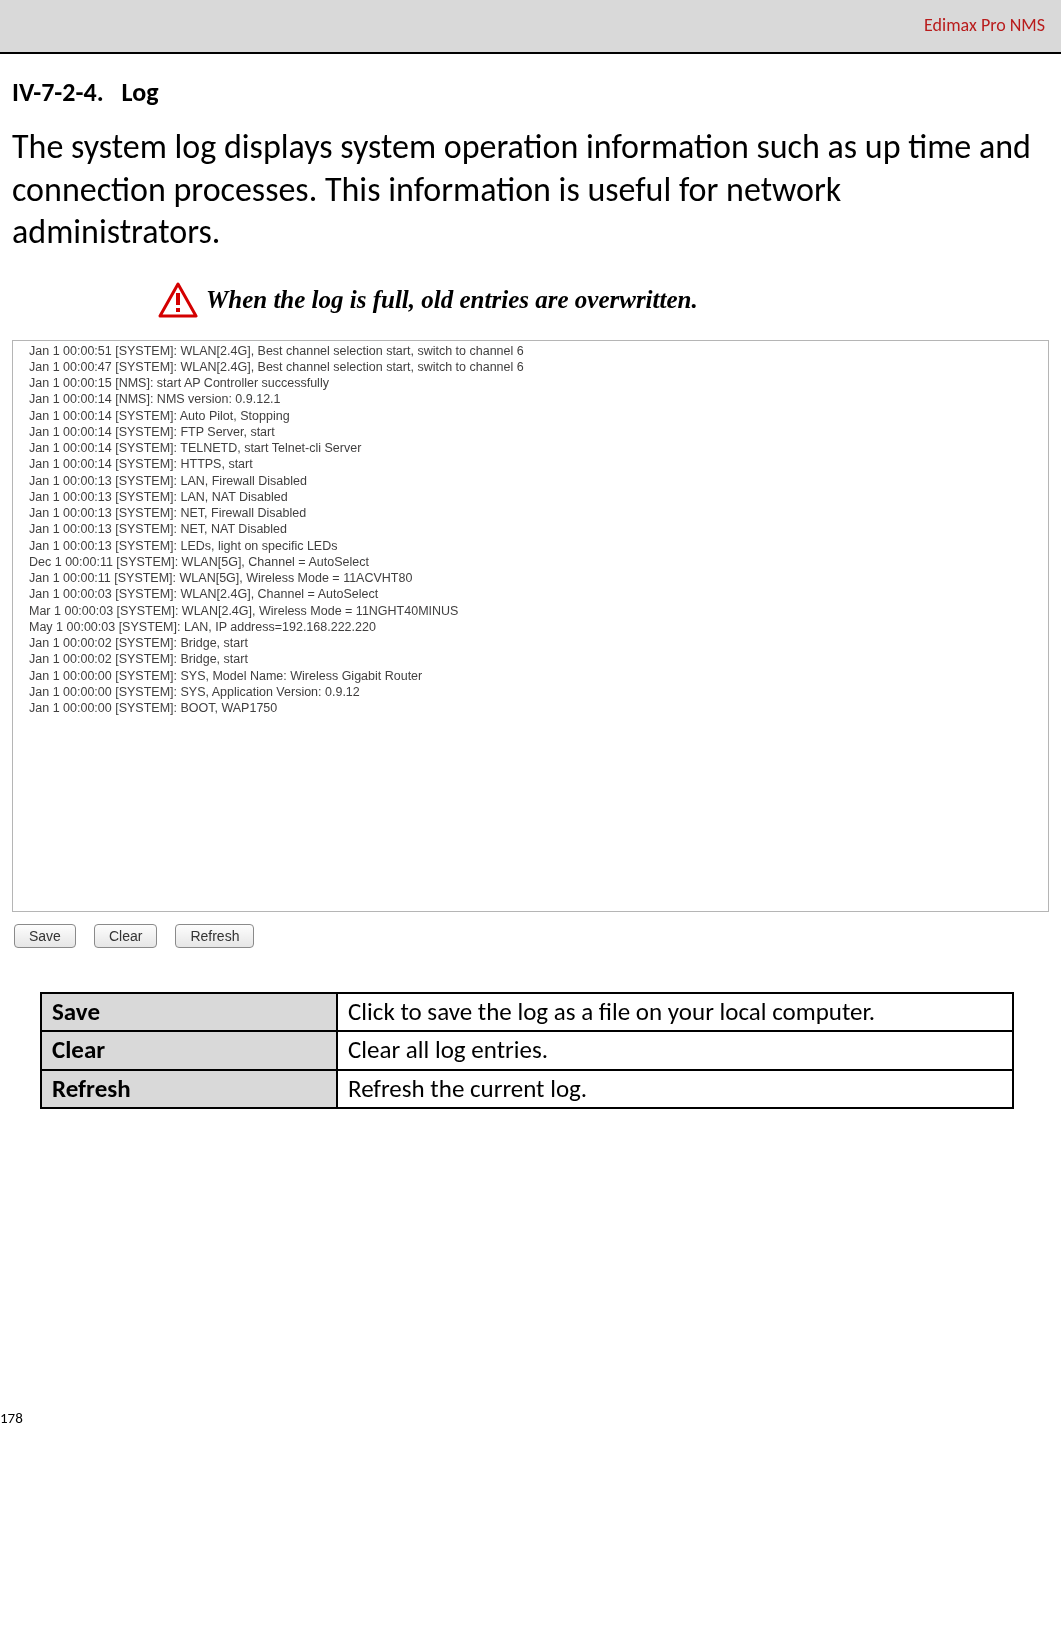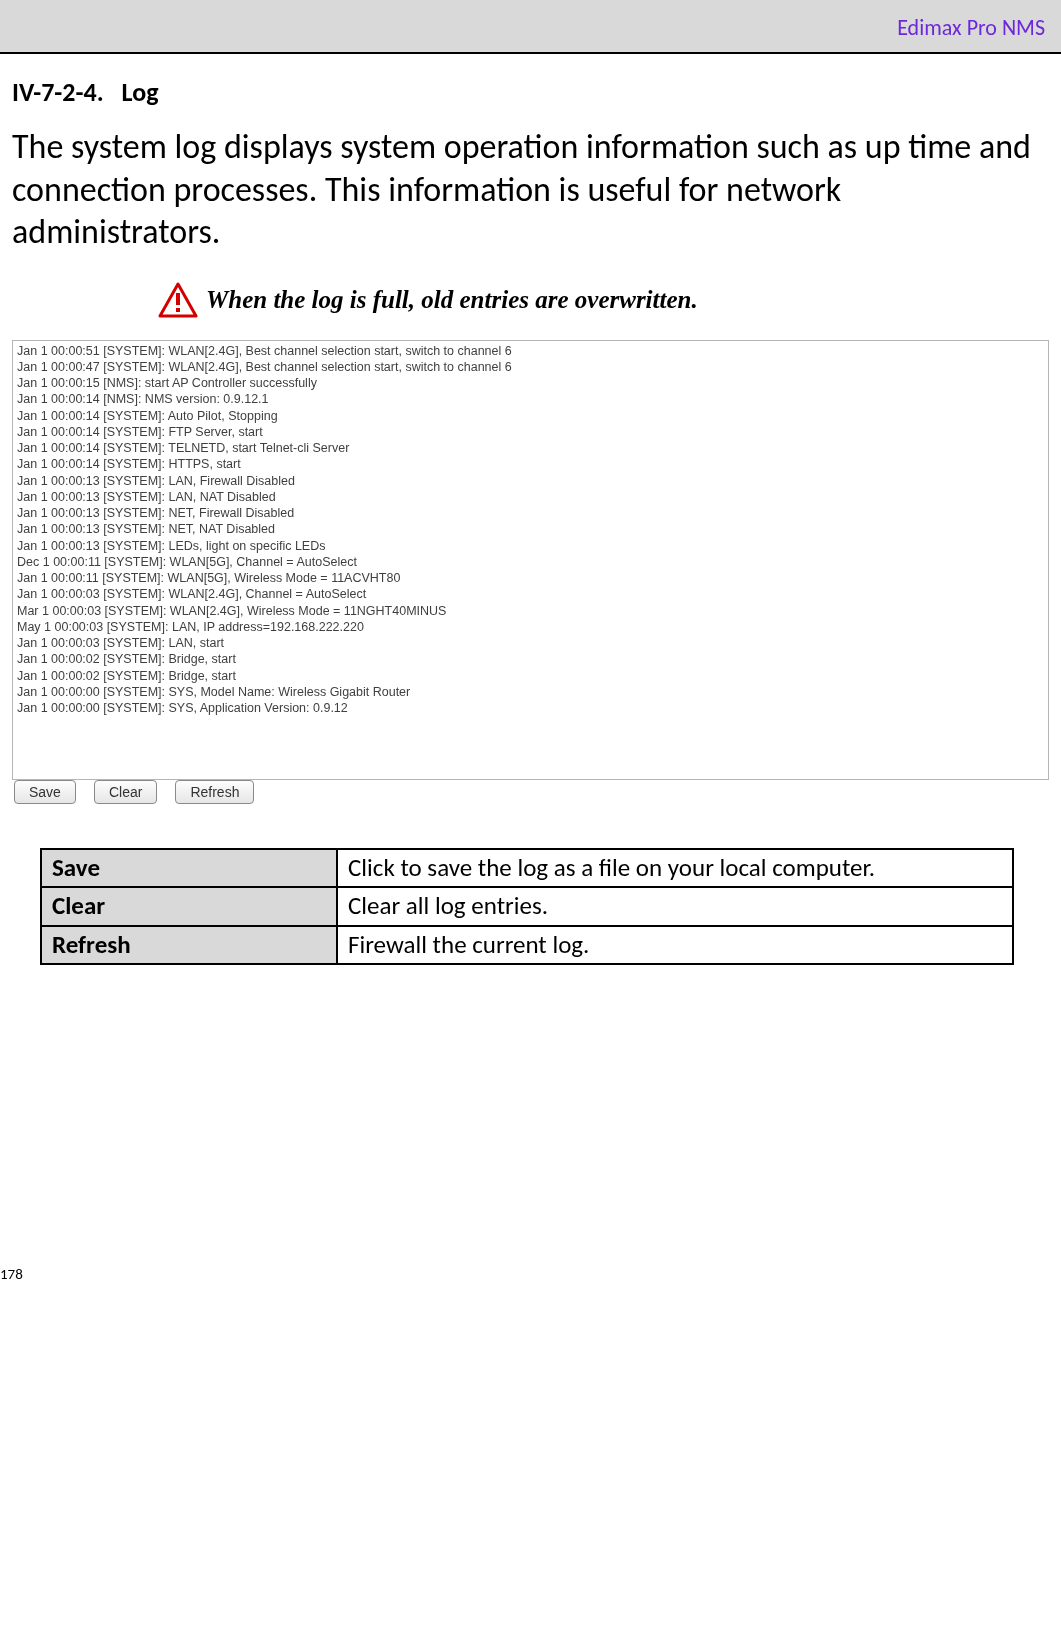--- a/index.html
+++ b/index.html
@@ -14,23 +14,23 @@
   .top-bar {
     background: #d9d9d9;
     height: 54px;
     border-bottom: 2px solid #000;
     position: relative;
   }
   .top-title {
     position: absolute;
     right: 16px;
     top: 14px;
-    font-size: 22px;
+    font-size: 18px;
     font-weight: 400;
-    color: #6d28d9;
+    color: #b91c1c;
   }
   .content {
     padding: 22px 12px 0 12px;
   }
   .heading {
     font-size: 26px;
     font-weight: bold;
     margin: 0 0 18px 0;
   }
   .heading .num { margin-right: 18px; }
@@ -53,27 +53,28 @@
   }
   .note-text {
     font-style: italic;
     font-weight: bold;
     font-size: 25px;
   }
   .log-panel {
     border: 1px solid #b5b5b5;
     background: #fff;
     width: 100%;
-    height: 440px;
+    height: 572px;
     font-family: Arial, Helvetica, sans-serif;
     font-size: 12.5px;
     line-height: 1.3;
     color: #403f3f;
-    padding: 2px 4px;
+    padding: 2px 16px;
     overflow: hidden;
+    margin-bottom: 12px;
   }
   .log-line { white-space: nowrap; }
   .btn-row {
     display: flex;
     gap: 18px;
     margin-bottom: 44px;
     padding-left: 2px;
   }
   .btn {
     font-family: Arial, sans-serif;
@@ -145,45 +146,45 @@
       <div class="log-line">Jan  1 00:00:13 [SYSTEM]: LAN, Firewall Disabled</div>
       <div class="log-line">Jan  1 00:00:13 [SYSTEM]: LAN, NAT Disabled</div>
       <div class="log-line">Jan  1 00:00:13 [SYSTEM]: NET, Firewall Disabled</div>
       <div class="log-line">Jan  1 00:00:13 [SYSTEM]: NET, NAT Disabled</div>
       <div class="log-line">Jan  1 00:00:13 [SYSTEM]: LEDs, light on specific LEDs</div>
       <div class="log-line">Dec  1 00:00:11 [SYSTEM]: WLAN[5G], Channel = AutoSelect</div>
       <div class="log-line">Jan  1 00:00:11 [SYSTEM]: WLAN[5G], Wireless Mode = 11ACVHT80</div>
       <div class="log-line">Jan  1 00:00:03 [SYSTEM]: WLAN[2.4G], Channel = AutoSelect</div>
       <div class="log-line">Mar  1 00:00:03 [SYSTEM]: WLAN[2.4G], Wireless Mode = 11NGHT40MINUS</div>
       <div class="log-line">May  1 00:00:03 [SYSTEM]: LAN, IP address=192.168.222.220</div>
-      <div class="log-line">Jan  1 00:00:03 [SYSTEM]: LAN, start</div>
       <div class="log-line">Jan  1 00:00:02 [SYSTEM]: Bridge, start</div>
       <div class="log-line">Jan  1 00:00:02 [SYSTEM]: Bridge, start</div>
       <div class="log-line">Jan  1 00:00:00 [SYSTEM]: SYS, Model Name: Wireless Gigabit Router</div>
       <div class="log-line">Jan  1 00:00:00 [SYSTEM]: SYS, Application Version: 0.9.12</div>
+      <div class="log-line">Jan  1 00:00:00 [SYSTEM]: BOOT, WAP1750</div>
     </div>
 
   <div class="btn-row">
     <button class="btn">Save</button>
     <button class="btn">Clear</button>
     <button class="btn">Refresh</button>
   </div>
 
   <table class="info-table">
     <tbody id="info-tbody">
         <tr>
           <td class="key">Save</td>
           <td>Click to save the log as a file on your local computer.</td>
         </tr>
         <tr>
           <td class="key">Clear</td>
           <td>Clear all log entries.</td>
         </tr>
         <tr>
           <td class="key">Refresh</td>
-          <td>Firewall the current log.</td>
+          <td>Refresh the current log.</td>
         </tr>
       </tbody>
   </table>
 
 </div>
 
 <div class="page-num">178</div>
 
 </body></html>

